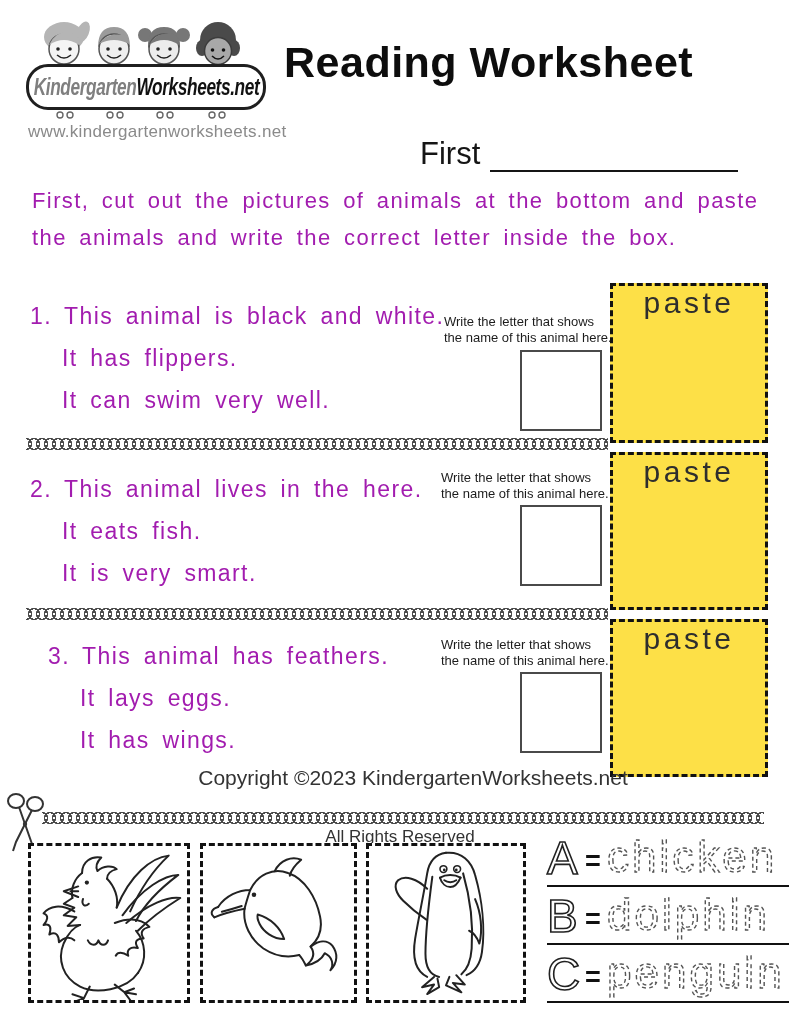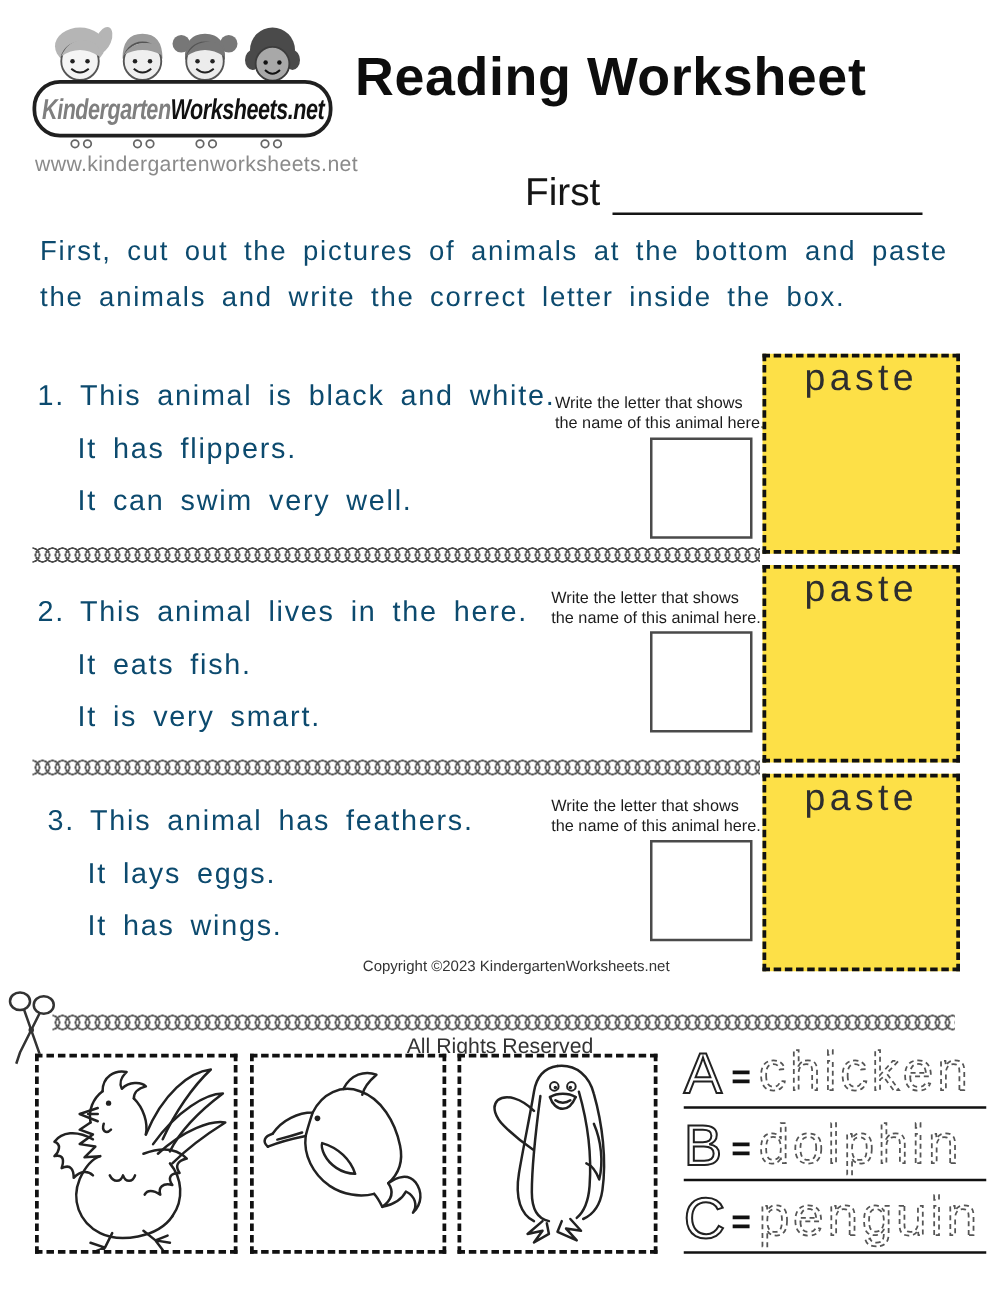--- a/index.html
+++ b/index.html
@@ -27,21 +27,21 @@
   .logo-feet { position:absolute; left:0; top:96px; }
   .logo-url { position:absolute; left:2px; top:108px; font-size:17px; color:#8a8a8a; letter-spacing:0.3px; }
 
   
   .title { left:284px; top:38px; font-size:43px; font-weight:bold; color:#0d0d0d; letter-spacing:0.5px; }
   .name-row { left:420px; top:136px; display:flex; align-items:flex-end; }
   .name-label { font-size:31px; color:#151515; }
   .name-line { display:inline-block; width:248px; border-bottom:2px solid #151515; height:30px; margin-left:10px; }
 
   
-  .hand { color:#0c4a6e; letter-spacing:1.4px; word-spacing:5px; }
+  .hand { color:#a21caf; letter-spacing:1.4px; word-spacing:5px; }
   .instructions { left:32px; top:182px; width:745px; font-size:22px; }
   .instructions div { line-height:37px; white-space:nowrap; }
 
   .question { font-size:23px; white-space:nowrap; }
   .q-line1 { line-height:25px; margin-bottom:17px; }
   .q-num { margin-right:12px; }
   .q-line { line-height:25px; margin-bottom:17px; padding-left:32px; }
 
   
   .note { width:170px; font-size:13px; line-height:16px; color:#1c1c1c; letter-spacing:0; }
@@ -58,21 +58,21 @@
     height:16px;
     background-image:
       radial-gradient(circle at 8px 8px, transparent 4.6px, #4a4a4a 4.7px, #4a4a4a 6px, transparent 6.2px),
       radial-gradient(circle at 8px 8px, transparent 4.6px, #4a4a4a 4.7px, #4a4a4a 6px, transparent 6.2px);
     background-size:16px 16px, 16px 16px;
     background-position:0 0, 8px 0;
     background-repeat:repeat-x, repeat-x;
   }
 
   
-  .copyright { left:0; top:766px; width:800px; text-align:center; font-size:12px; color:#333;padding-left:26px; }
+  .copyright { left:0; top:766px; width:800px; text-align:center; font-size:21px; color:#333;padding-left:26px; }
   .rights { left:0; top:787px; width:800px; text-align:center; font-size:17px; color:#333;margin-top:40px; }
 
   
   .cutout { border:3px dashed #111; background:#fff; }
   .cutout svg { display:block; width:100%; height:100%; }
   .lineart path, .lineart circle, .lineart ellipse, .lineart line { vector-effect:non-scaling-stroke; }
 
   
   .key-letter { font-family:"Liberation Sans",sans-serif; font-size:46px; fill:none; stroke:#222; stroke-width:1.6px; }
   .key-equals { font-family:"Liberation Sans",sans-serif; font-size:27px; font-weight:bold; fill:#111; }
@@ -173,21 +173,21 @@
   <div class="abs note" style="left:441px; top:470px;">
     <div>Write the letter that shows</div>
     <div>the name of this animal here.</div>
   </div>
   <div class="abs write-box" style="left:520px; top:505px;"></div>
   <div class="abs paste-box" style="left:610px; top:452px; height:158px;">
     <span class="paste-label">paste</span>
   </div>
   <div class="abs chain" style="left:26px; top:606px; width:582px;"></div>
 
-  <div class="abs question hand" style="left:38px; top:644px;">
+  <div class="abs question hand" style="left:48px; top:644px;">
     <div class="q-line1"><span class="q-num">3.</span><span>This animal has feathers.</span></div>
     <div class="q-line">It lays eggs.</div>
     <div class="q-line">It has wings.</div>
   </div>
   <div class="abs note" style="left:441px; top:637px;">
     <div>Write the letter that shows</div>
     <div>the name of this animal here.</div>
   </div>
   <div class="abs write-box" style="left:520px; top:672px;"></div>
   <div class="abs paste-box" style="left:610px; top:619px; height:158px;">

